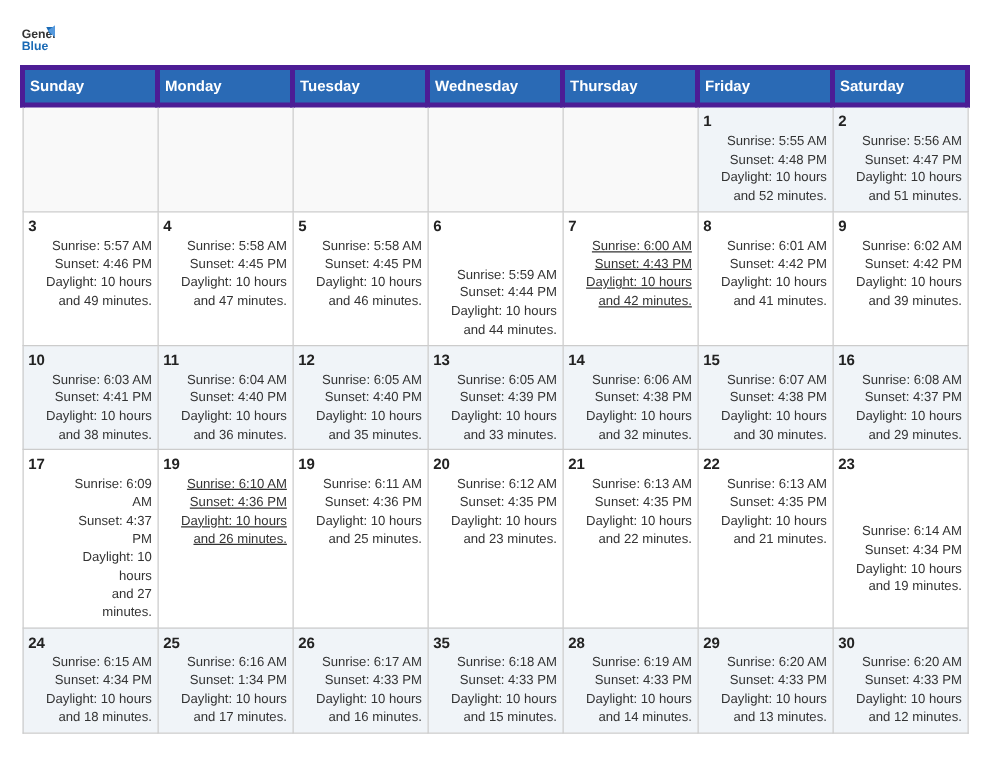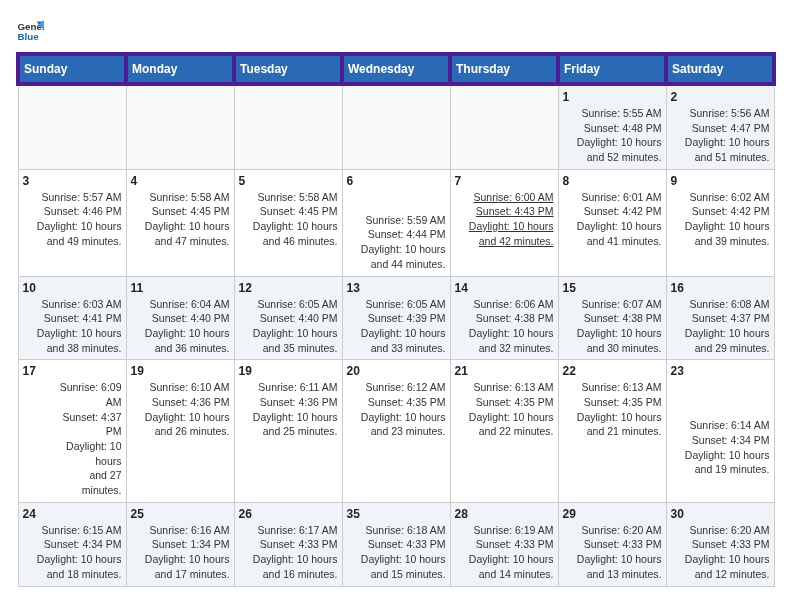--- a/index.html
+++ b/index.html
@@ -234,21 +234,21 @@
       <tr>
         <td>
           <div class="day-number">17</div>
           <div class="day-info" style="white-space: pre-line; margin-left: 28px;">Sunrise: 6:09 AM
 Sunset: 4:37 PM
 Daylight: 10 hours
 and 27 minutes.</div>
         </td>
         <td>
           <div class="day-number">19</div>
-          <div class="day-info" style="white-space: pre-line;">Sunrise: 6:10 AM
+          <div class="day-info" style="white-space: pre-line; text-decoration: underline;">Sunrise: 6:10 AM
 Sunset: 4:36 PM
 Daylight: 10 hours
 and 26 minutes.</div>
         </td>
         <td>
           <div class="day-number">19</div>
           <div class="day-info" style="white-space: pre-line;">Sunrise: 6:11 AM
 Sunset: 4:36 PM
 Daylight: 10 hours
 and 25 minutes.</div>

